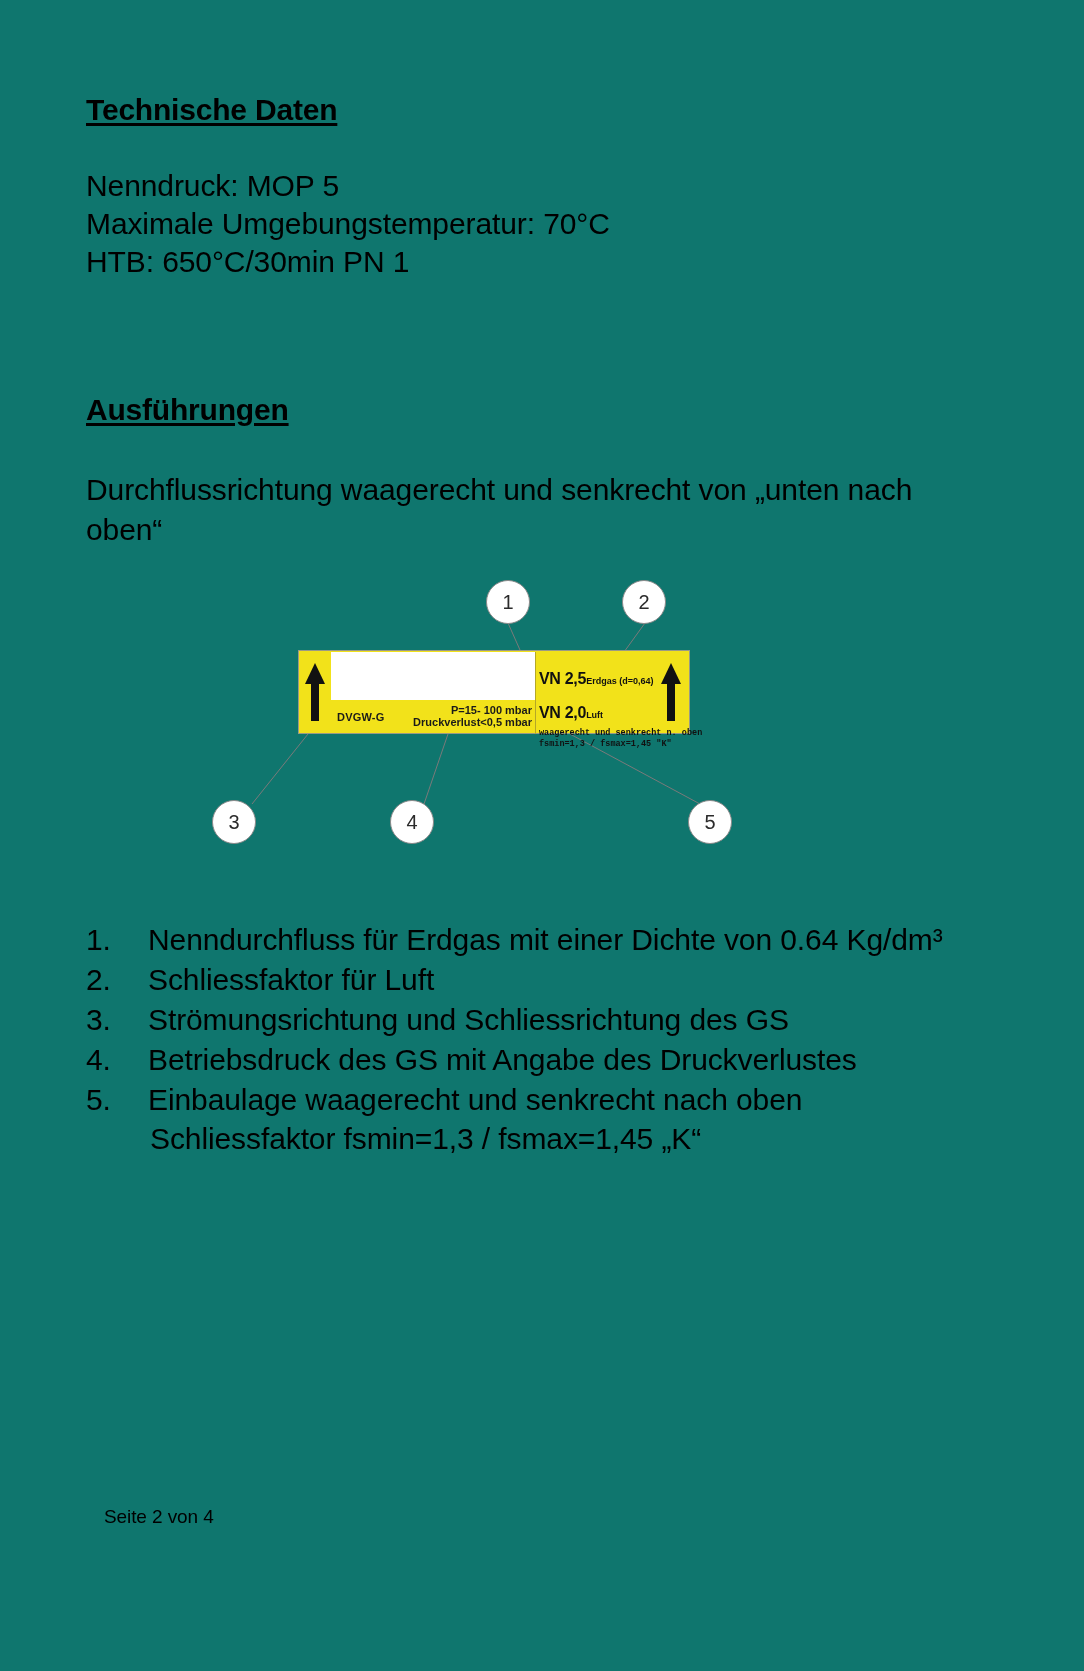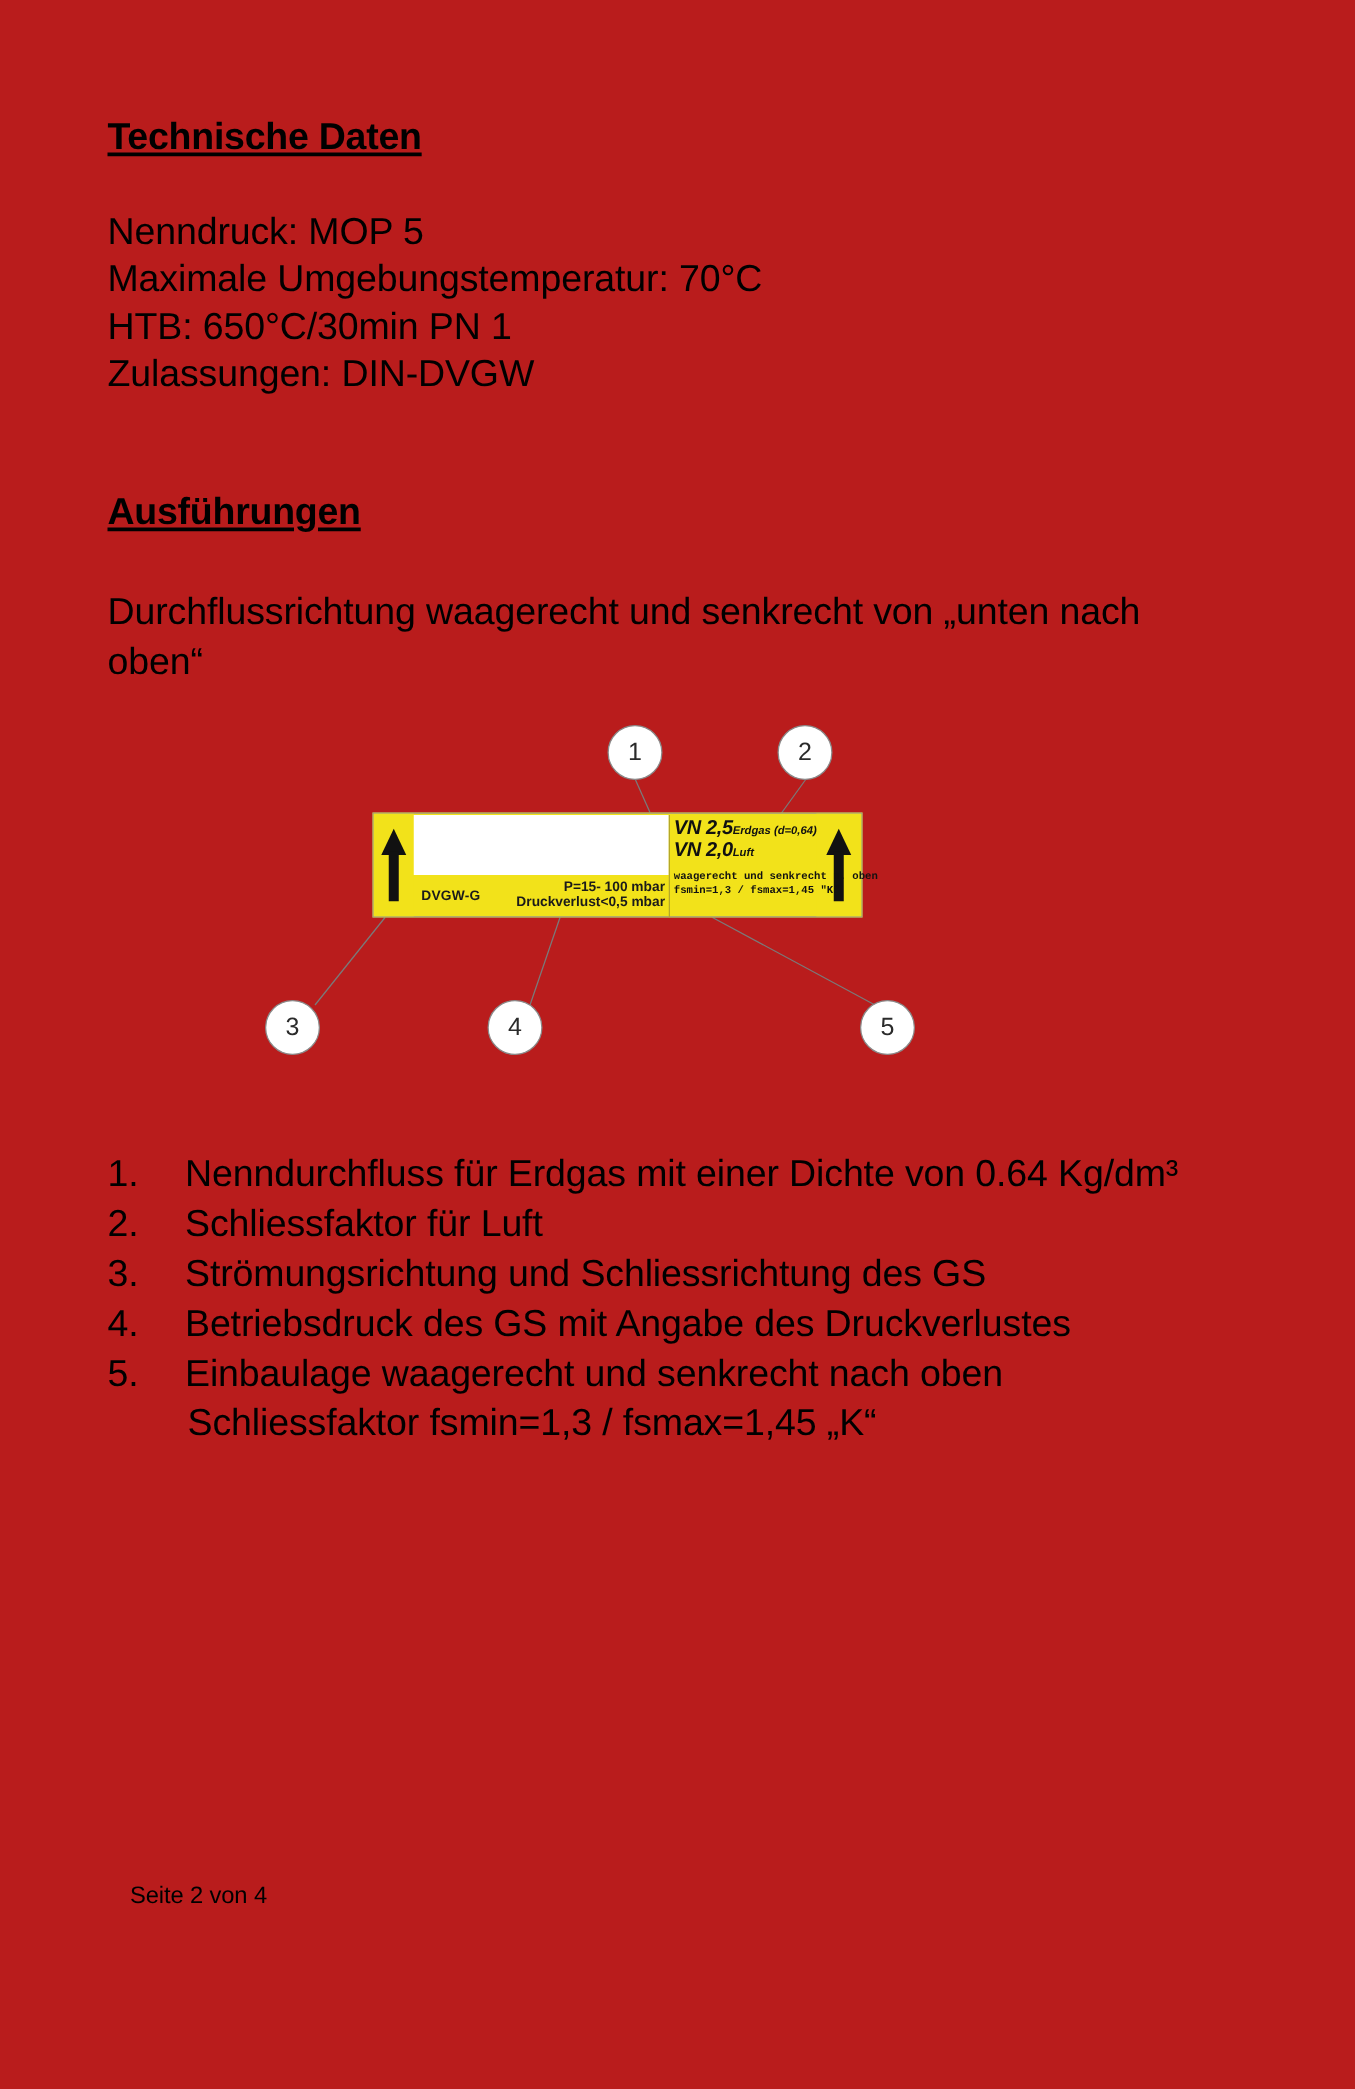--- a/index.html
+++ b/index.html
@@ -14,21 +14,21 @@
     font-family: "Liberation Sans", sans-serif;
     color: #000000;
     overflow: hidden;
   }
 
   .page {
     position: absolute;
     left: 0; top: 0;
     width: 1084px;
     height: 1671px;
-    background: #b91c1c;
+    background: #0f766e;
   }
 
   
   .block {
     position: absolute;
     left: 86px;
   }
 
   .heading {
     font-size: 30px;
@@ -209,22 +209,21 @@
   
   .right-block {
     position: absolute;
     left: 240px;
     top: 2px;
     width: 115px;
   }
   .vn-line {
     white-space: nowrap;
     line-height: 1.0;
-    margin-top: 2px;
-    font-style: italic;
+    margin-top: 18px;
   }
   .vn-big {
     font-size: 16px;
     font-weight: bold;
     color: #111111;
     letter-spacing: -0.3px;
   }
   .vn-sub {
     font-size: 9px;
     font-weight: bold;
@@ -265,21 +264,20 @@
 
   <div class="block heading" style="top:92px;">Technische Daten</div>
 
 
   <div class="block specline" style="top:167px;">Nenndruck: MOP 5</div>
 
   <div class="block specline" style="top:205px;">Maximale Umgebungstemperatur: 70°C</div>
 
   <div class="block specline" style="top:243px;">HTB: 650°C/30min PN 1</div>
 
-  <div class="block specline" style="top:281px;">Zulassungen: DIN-DVGW</div>
 
   <div class="block heading" style="top:392px;">Ausführungen</div>
 
   <div class="block para" style="top:470px;">Durchflussrichtung waagerecht und senkrecht von „unten nach oben“</div>
 
   <div class="diagram">
 
     <svg viewBox="0 0 640 310">
 
       <line x1="318" y1="63" x2="330" y2="90" stroke="#7a7a7a" stroke-width="1"></line>

